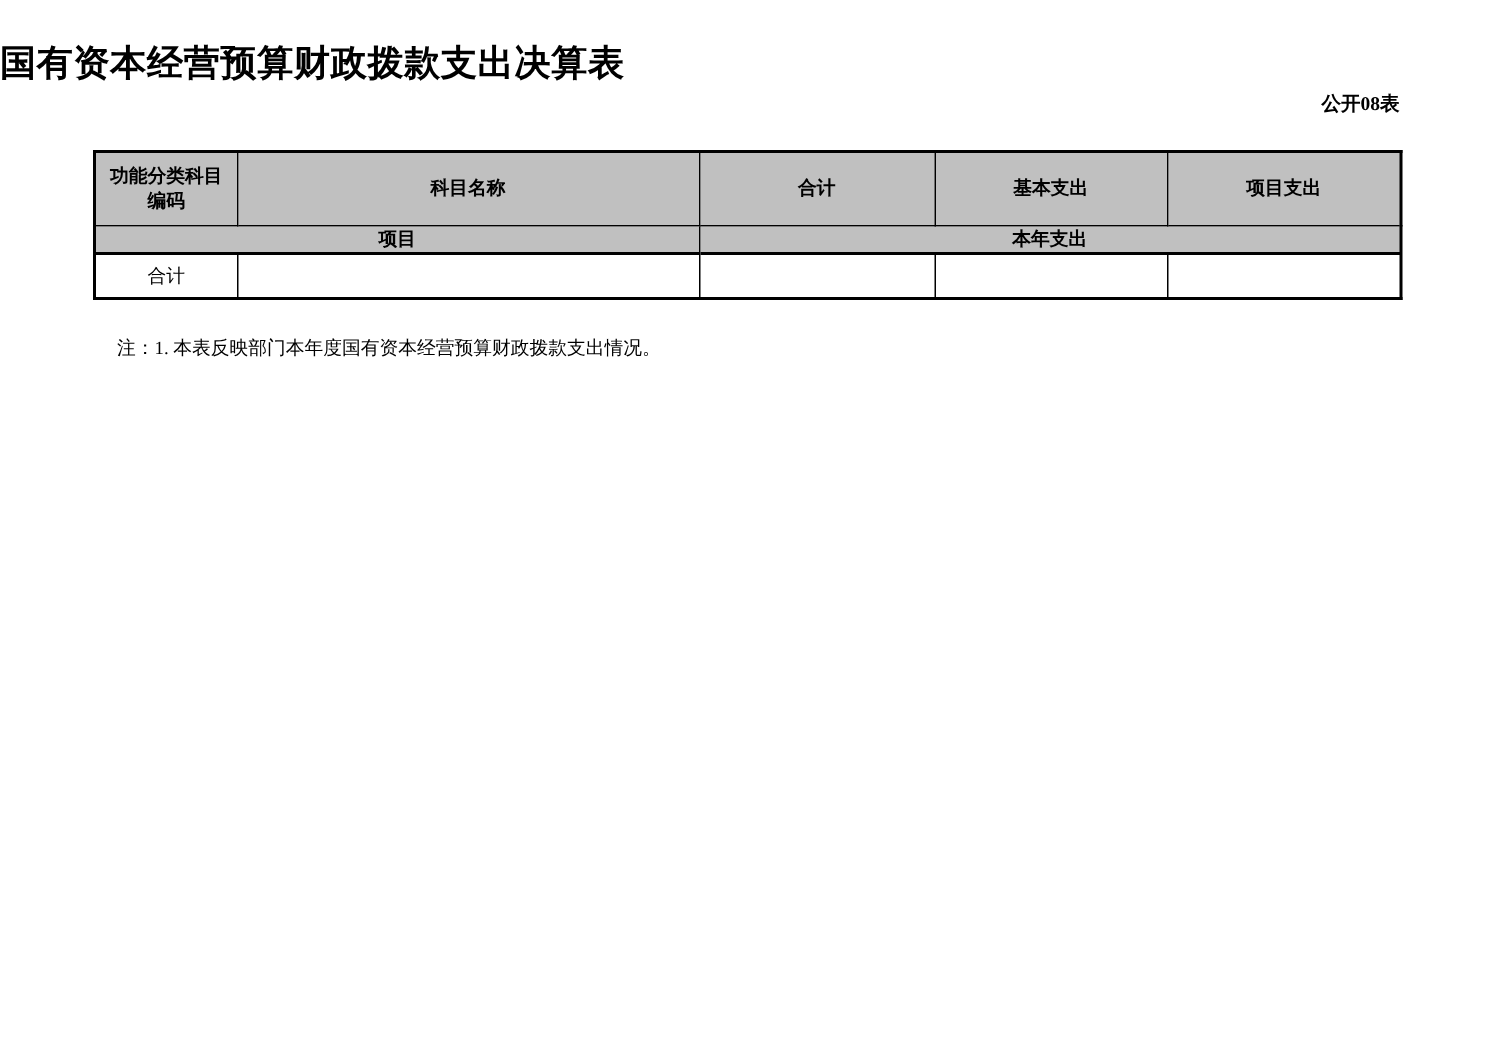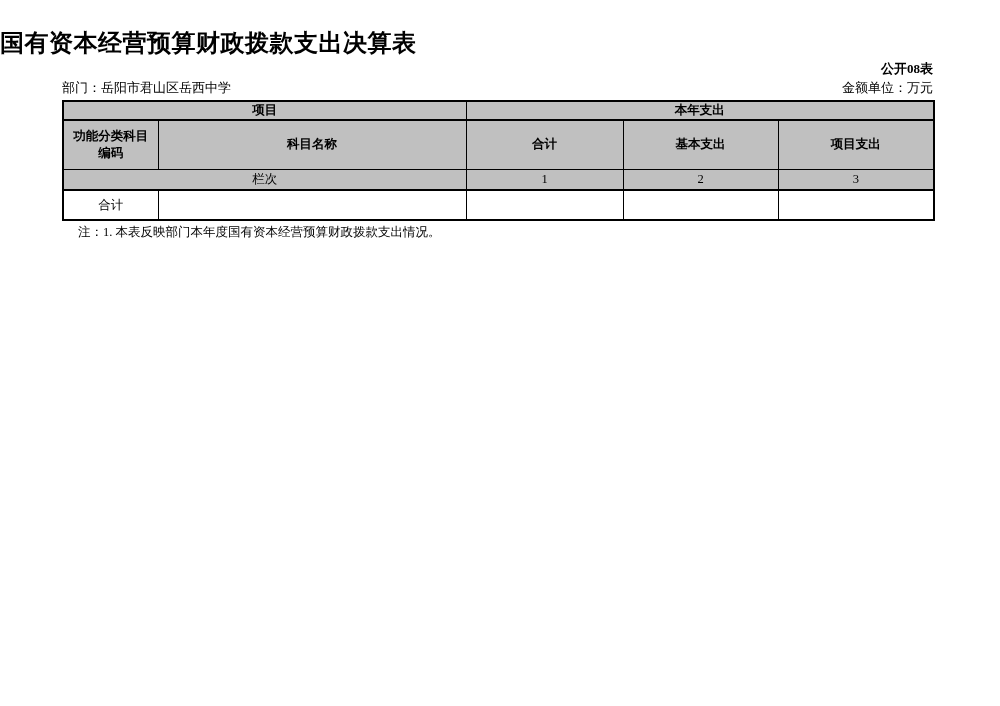--- a/index.html
+++ b/index.html
@@ -61,51 +61,41 @@
 </style>
 </head>
 <body>
 
 <div class="sheet">
 
   <div class="title">国有资本经营预算财政拨款支出决算表</div>
 
   <div class="form-code">公开08表</div>
 
-  <div class="meta-line">
-    <span><span>部门：</span><span>岳阳市君山区岳西中学</span></span>
-    <span>金额单位：万元</span>
-  </div>
 
   <table class="fiscal">
     <colgroup>
       <col style="width:95px">
       <col style="width:308px">
       <col style="width:157px">
       <col style="width:155px">
       <col style="width:156px">
     </colgroup>
     <tbody>
-      <tr class="hdr r1">
-        <td colspan="2">项目</td>
-        <td colspan="3">本年支出</td>
-      </tr>
       <tr class="hdr r2">
         <td class="prewrap">功能分类科目
 编码</td>
         <td>科目名称</td>
         <td>合计</td>
         <td>基本支出</td>
         <td>项目支出</td>
       </tr>
-      <tr class="hdr r3">
-        <td colspan="2">栏次</td>
-        <td>1</td>
-        <td>2</td>
-        <td>3</td>
+      <tr class="hdr r1">
+        <td colspan="2">项目</td>
+        <td colspan="3">本年支出</td>
       </tr>
       <tr class="r4">
         <td class="left">合计</td>
         <td></td>
         <td></td>
         <td></td>
         <td></td>
       </tr>
     </tbody>
   </table>

